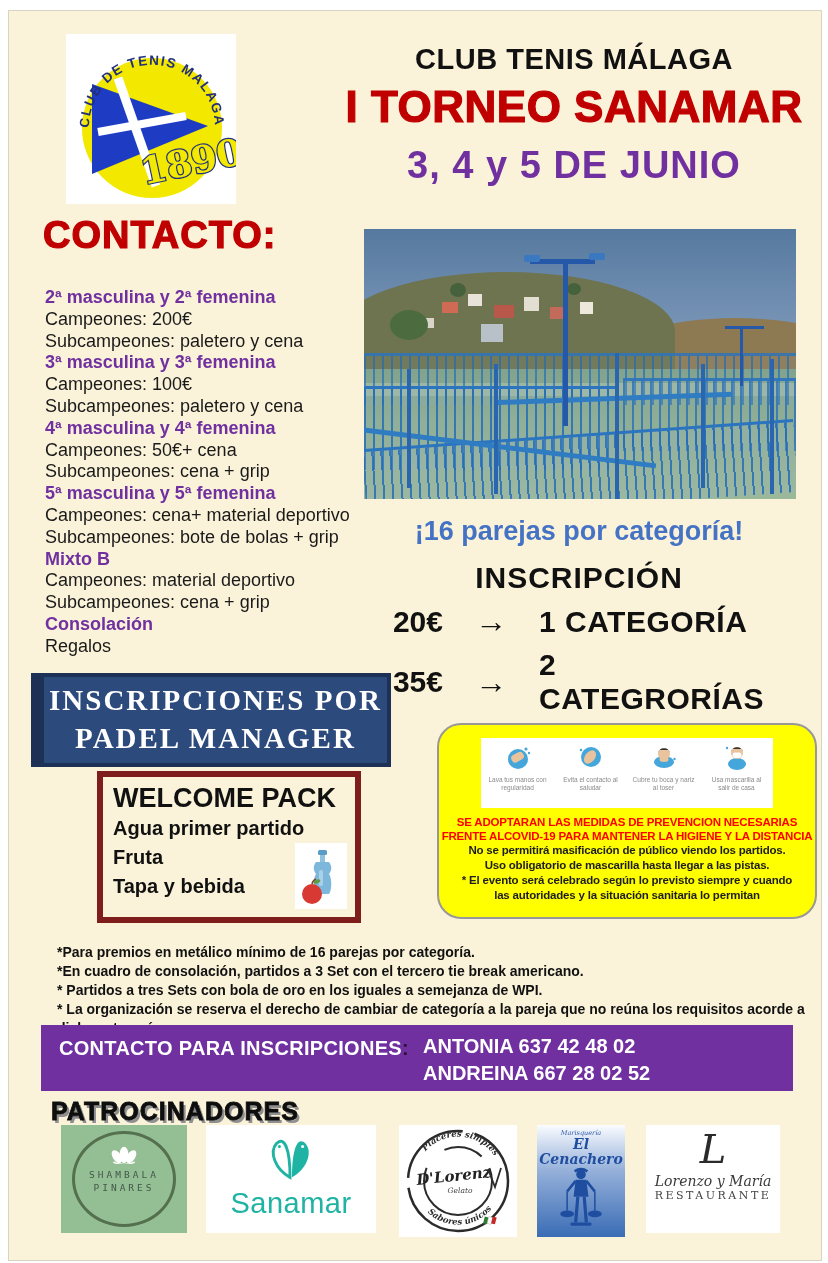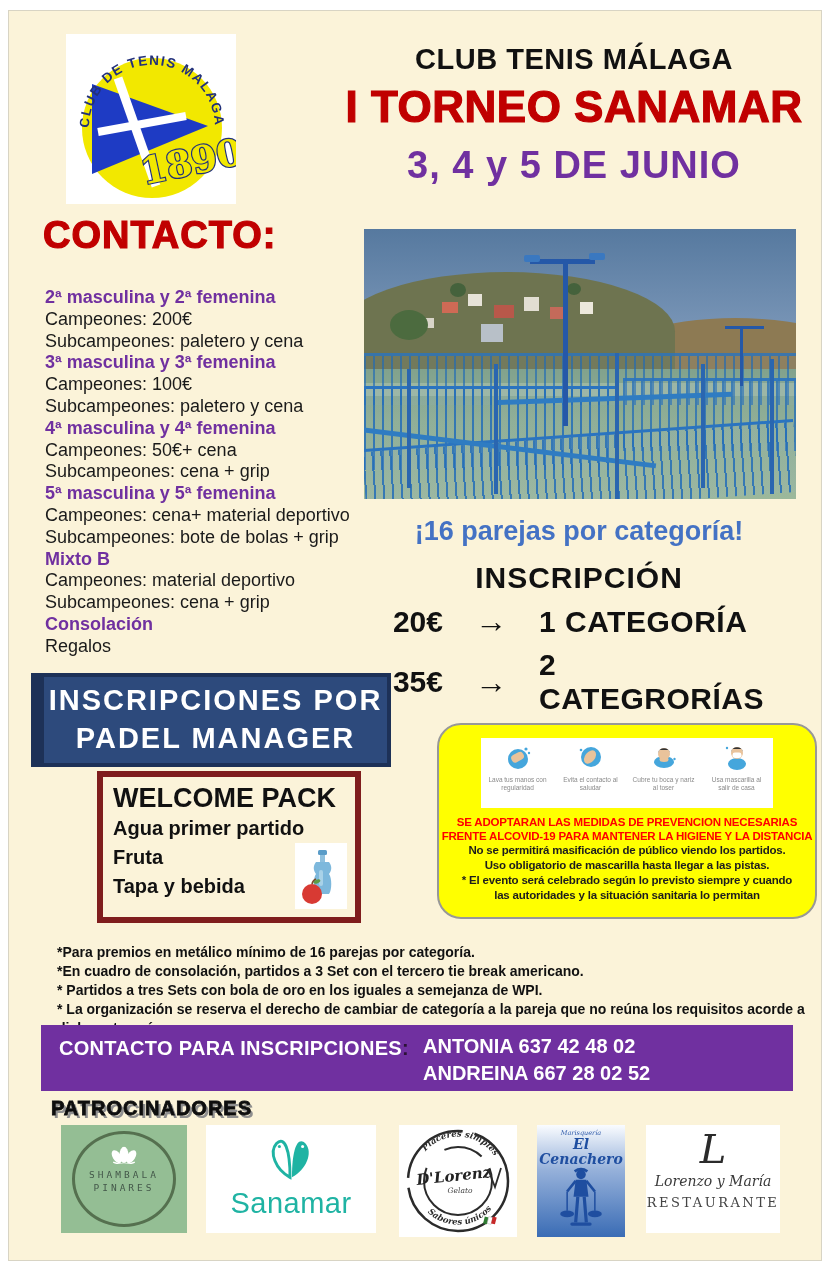--- a/index.html
+++ b/index.html
@@ -40,21 +40,21 @@
   
   .right-col{position:absolute;left:340px;top:505px;width:460px;text-align:center;}
   .parejas{font-size:27px;font-weight:800;color:#4472c4;}
   .insc-h{font-size:30px;font-weight:800;color:#111;margin-top:14px;letter-spacing:1px;}
   .insc-row{display:flex;justify-content:center;align-items:center;gap:32px;font-size:30px;font-weight:800;color:#111;margin-top:8px;}
   .insc-row .price{width:74px;text-align:right;}
   .insc-row .arrow{font-size:32px;font-weight:900;}
   .insc-row .cat-label{width:250px;text-align:left;letter-spacing:.5px;}
 
   
-  .padel-box{position:absolute;left:22px;top:662px;width:360px;height:94px;background:#2d4a7c;border:4px solid #1d3157;border-left:13px solid #1d3157;box-sizing:border-box;color:#fff;text-align:center;font-family:Liberation Sans, sans-serif;font-weight:700;font-size:29px;letter-spacing:2px;line-height:38px;padding-top:4px;}
+  .padel-box{position:absolute;left:22px;top:662px;width:360px;height:94px;background:#2d4a7c;border:4px solid #1d3157;border-left:13px solid #1d3157;box-sizing:border-box;color:#fff;text-align:center;font-family:Liberation Serif, serif;font-weight:700;font-size:29px;letter-spacing:2px;line-height:38px;padding-top:4px;}
 
   
   .welcome{position:absolute;left:88px;top:760px;width:264px;height:152px;border:6px solid #7f1d1d;box-sizing:border-box;padding:6px 10px;}
   .wp-title{font-size:27px;font-weight:900;color:#111;}
   .wp-item{font-size:20px;font-weight:800;color:#111;line-height:29px;}
   .wp-icon{position:absolute;right:8px;bottom:8px;width:52px;height:66px;background:#fff;display:flex;align-items:center;justify-content:center;}
 
   
   .covid{position:absolute;left:428px;top:712px;width:380px;height:196px;background:#ffff00;border:2px solid #989898;border-radius:24px;box-sizing:border-box;text-align:center;overflow:hidden;}
   .cv-strip{margin:13px auto 0;width:292px;height:70px;background:#fff;display:flex;align-items:flex-start;justify-content:space-around;padding-top:5px;box-sizing:border-box;}
@@ -67,35 +67,35 @@
   
   .footnotes{position:absolute;left:48px;top:932px;width:772px;font-size:14px;font-weight:700;color:#111;line-height:19px;}
 
   
   .contact{position:absolute;left:32px;top:1014px;width:752px;height:66px;background:#7030a0;color:#fff;}
   .c-label{position:absolute;left:18px;top:12px;font-size:20px;font-weight:800;letter-spacing:.3px;}
   .c-colon{color:#2b1236;}
   .c-phones{position:absolute;left:382px;top:8px;font-size:20px;font-weight:800;line-height:27px;}
 
   
-  .patro-h{position:absolute;left:42px;top:1086px;font-size:20px;font-weight:900;color:#0e0e0e;letter-spacing:1px;-webkit-text-stroke:.8px #0e0e0e;text-shadow:2.5px 2.5px 0 #8f8f8f;}
+  .patro-h{position:absolute;left:42px;top:1086px;font-size:25px;font-weight:900;color:#0e0e0e;letter-spacing:1px;-webkit-text-stroke:.8px #0e0e0e;text-shadow:2.5px 2.5px 0 #8f8f8f;}
   .sp{position:absolute;top:1114px;height:108px;background:#fff;}
   .sp-shambala{left:52px;width:126px;background:#94be94;display:flex;align-items:center;justify-content:center;}
   .sh-circle{width:104px;height:96px;border:3px solid #55704f;border-radius:50%;text-align:center;box-sizing:border-box;padding-top:10px;}
   .sh-t1,.sh-t2{font-family:"DejaVu Sans Mono",monospace;font-size:9.5px;letter-spacing:3px;color:#44584a;line-height:13px;}
   .sp-sanamar{left:197px;width:170px;text-align:center;}
   .sn-t{font-size:29px;color:#1fb3a3;font-weight:400;margin-top:-2px;letter-spacing:.5px;}
   .sp-dlorenz{left:390px;width:118px;height:112px;display:flex;align-items:center;justify-content:center;}
   .sp-cenachero{left:528px;width:88px;height:112px;background:linear-gradient(180deg,#fafcff 0%,#96b1da 40%,#3a6cb5 100%);text-align:center;overflow:hidden;}
   .cn-sub{font-family:"DejaVu Serif",serif;font-style:italic;font-size:6.5px;color:#2a56a8;margin-top:4px;}
   .cn-title{font-family:"DejaVu Serif",serif;font-style:italic;font-size:14px;font-weight:700;color:#1f4ea0;line-height:15px;}
   .sp-lorenzo{left:637px;width:134px;text-align:center;}
   .lz-l{font-family:"DejaVu Serif",serif;font-style:italic;font-size:40px;color:#2b2b2b;line-height:44px;margin-top:2px;}
   .lz-name{font-family:"DejaVu Serif",serif;font-style:italic;font-size:14px;color:#3a3a3a;margin-top:2px;}
-  .lz-sub{font-family:"DejaVu Serif",serif;font-size:13px;letter-spacing:2.5px;color:#444;margin-top:6px;text-align:center;}
+  .lz-sub{font-family:"DejaVu Serif",serif;font-size:11px;letter-spacing:2.5px;color:#444;text-align:center;}
 </style>
 </head>
 <body>
 
 <div class="page">
 <div class="poster">
 
   <div class="logo-box">
     <svg width="170" height="170" viewBox="0 0 170 170">
       <rect width="170" height="170" fill="#ffffff"></rect>

